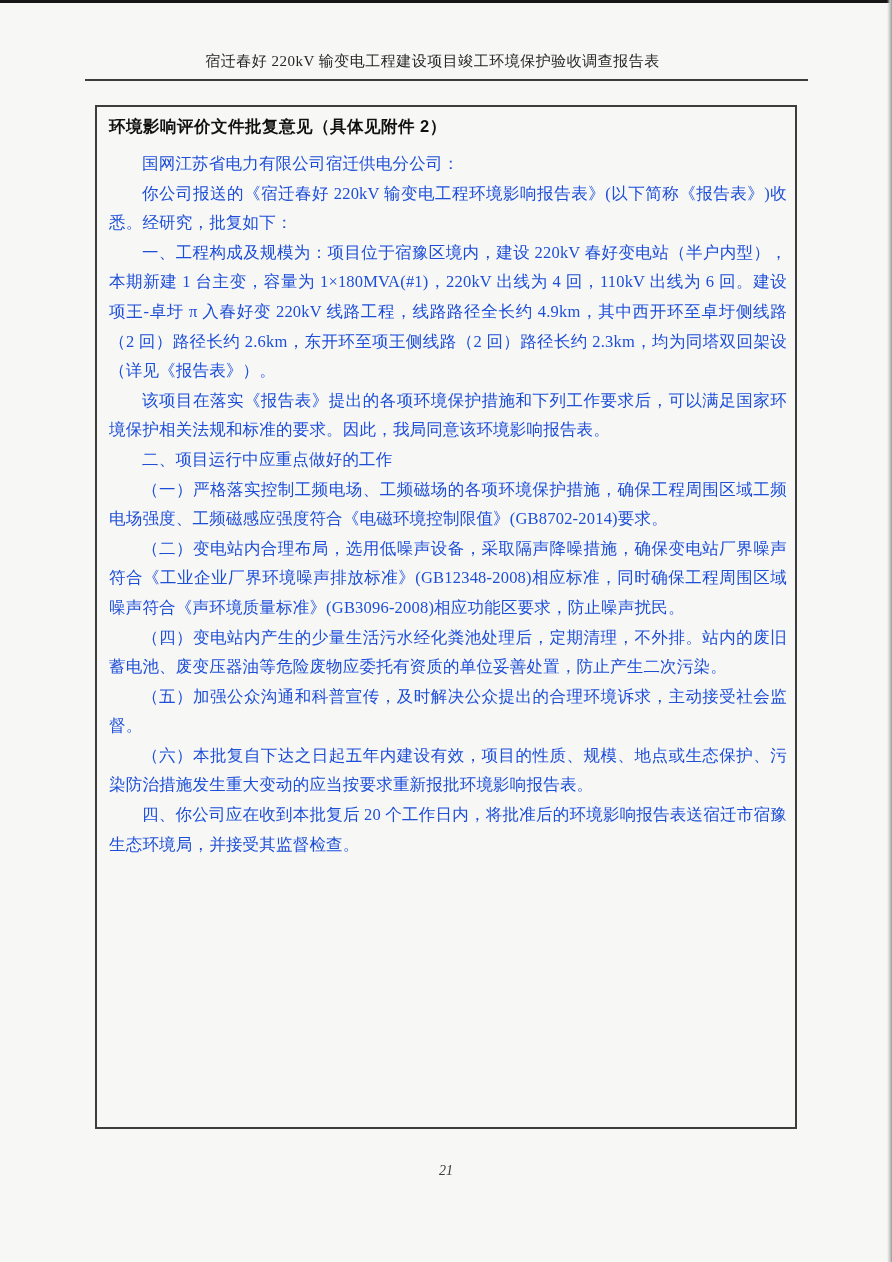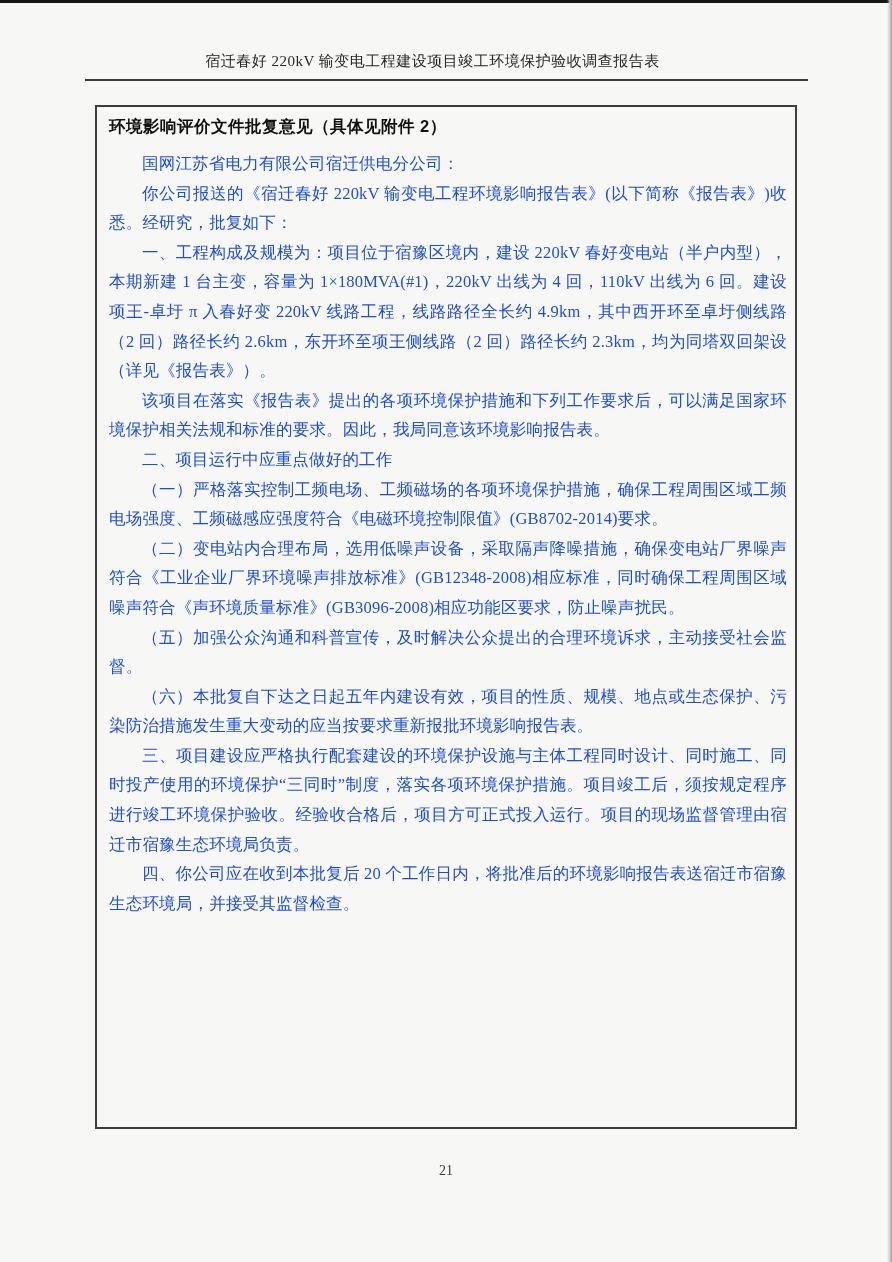--- a/index.html
+++ b/index.html
@@ -56,20 +56,21 @@
     text-align: justify;
     color: #1d4ed8;
     letter-spacing: 0.2px;
   }
   .page-number {
     position: absolute; top: 1163px; left: 0;
     width: 892px;
     text-align: center;
     font-size: 14px;
     color: #3a3a3a;
+    font-style: italic;
   }
 </style>
 </head>
 <body>
 
 <div>
 
   <div class="scan-edge-top"></div>
   <div class="scan-edge-right"></div>
 
@@ -81,22 +82,22 @@
     <div class="box-title">环境影响评价文件批复意见（具体见附件 2）</div>
 
     <div class="doc-body">
       <p>国网江苏省电力有限公司宿迁供电分公司：</p>
       <p>你公司报送的《宿迁春好 220kV 输变电工程环境影响报告表》(以下简称《报告表》)收悉。经研究，批复如下：</p>
       <p>一、工程构成及规模为：项目位于宿豫区境内，建设 220kV 春好变电站（半户内型），本期新建 1 台主变，容量为 1×180MVA(#1)，220kV 出线为 4 回，110kV 出线为 6 回。建设项王-卓圩 π 入春好变 220kV 线路工程，线路路径全长约 4.9km，其中西开环至卓圩侧线路（2 回）路径长约 2.6km，东开环至项王侧线路（2 回）路径长约 2.3km，均为同塔双回架设（详见《报告表》）。</p>
       <p>该项目在落实《报告表》提出的各项环境保护措施和下列工作要求后，可以满足国家环境保护相关法规和标准的要求。因此，我局同意该环境影响报告表。</p>
       <p>二、项目运行中应重点做好的工作</p>
       <p>（一）严格落实控制工频电场、工频磁场的各项环境保护措施，确保工程周围区域工频电场强度、工频磁感应强度符合《电磁环境控制限值》(GB8702-2014)要求。</p>
       <p>（二）变电站内合理布局，选用低噪声设备，采取隔声降噪措施，确保变电站厂界噪声符合《工业企业厂界环境噪声排放标准》(GB12348-2008)相应标准，同时确保工程周围区域噪声符合《声环境质量标准》(GB3096-2008)相应功能区要求，防止噪声扰民。</p>
+      <p>（四）变电站内产生的少量生活污水经化粪池处理后，定期清理，不外排。站内的废旧蓄电池、废变压器油等危险废物应委托有资质的单位妥善处置，防止产生二次污染。</p>
       <p>（五）加强公众沟通和科普宣传，及时解决公众提出的合理环境诉求，主动接受社会监督。</p>
       <p>（六）本批复自下达之日起五年内建设有效，项目的性质、规模、地点或生态保护、污染防治措施发生重大变动的应当按要求重新报批环境影响报告表。</p>
-      <p>三、项目建设应严格执行配套建设的环境保护设施与主体工程同时设计、同时施工、同时投产使用的环境保护“三同时”制度，落实各项环境保护措施。项目竣工后，须按规定程序进行竣工环境保护验收。经验收合格后，项目方可正式投入运行。项目的现场监督管理由宿迁市宿豫生态环境局负责。</p>
       <p>四、你公司应在收到本批复后 20 个工作日内，将批准后的环境影响报告表送宿迁市宿豫生态环境局，并接受其监督检查。</p>
     </div>
   </div>
 
   <div class="page-number">21</div>
 
 </div>
 
 </body></html>

